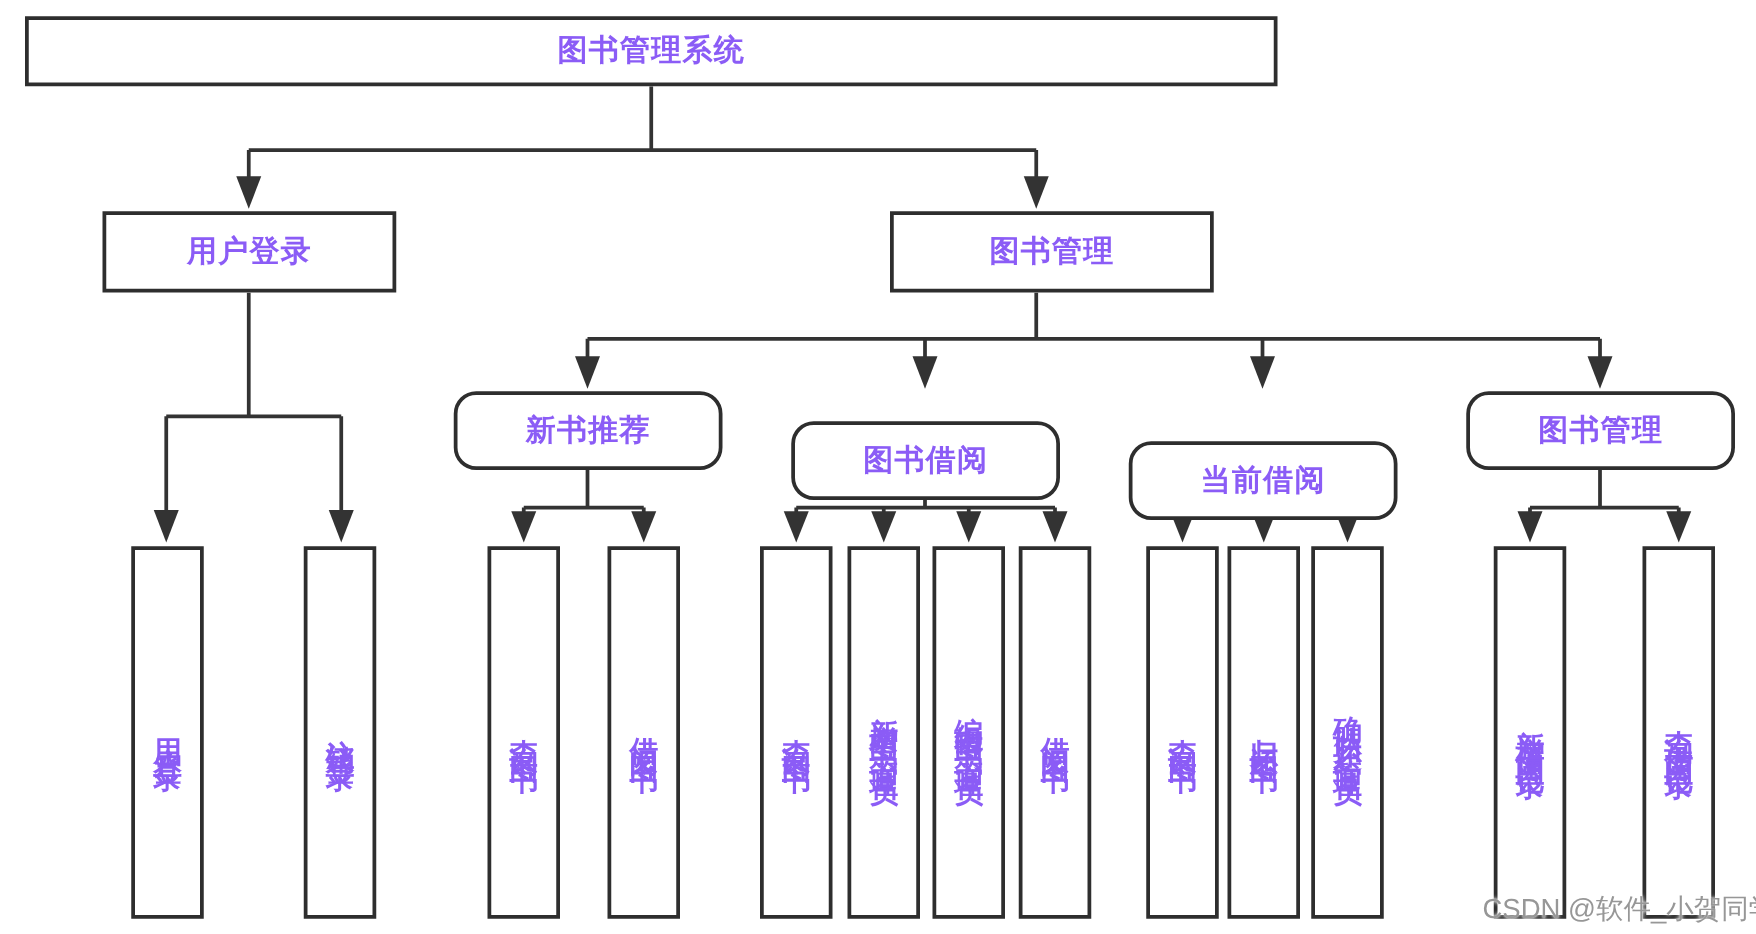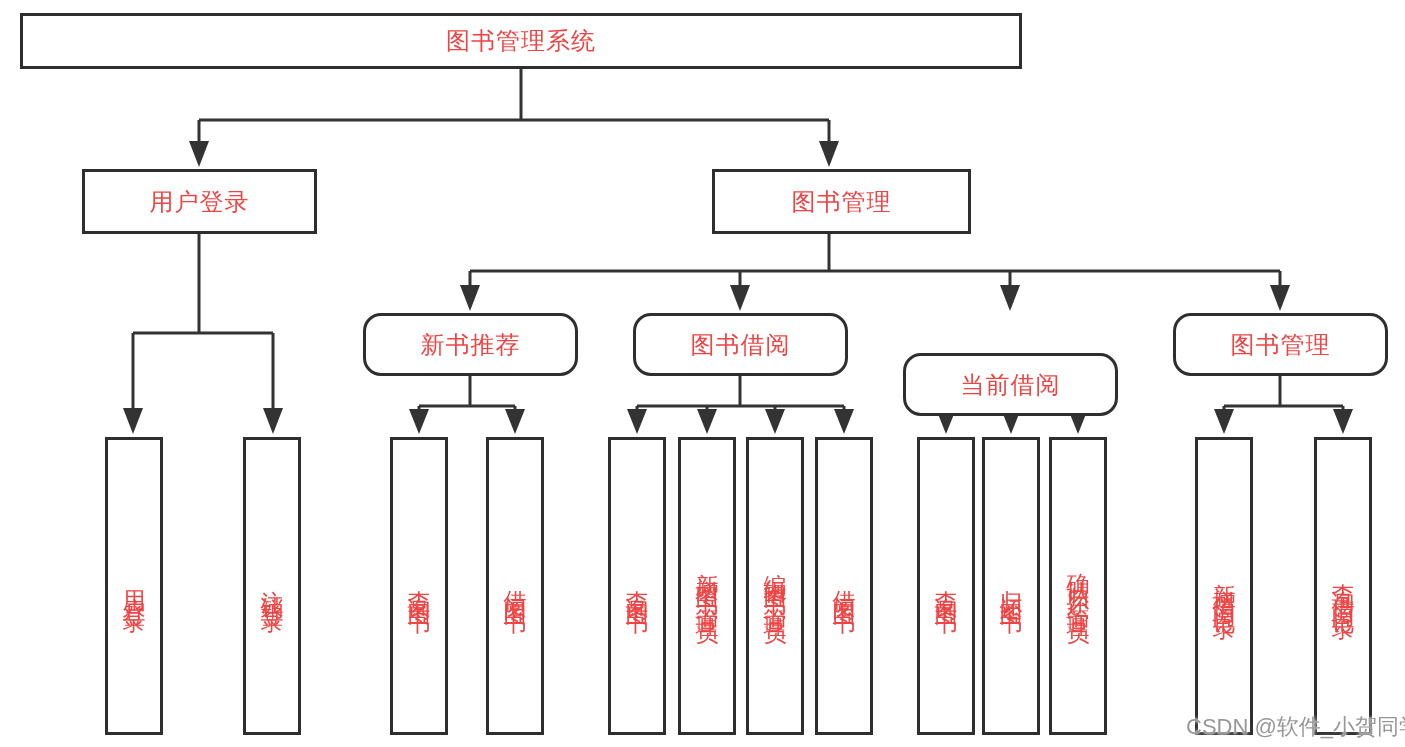--- a/index.html
+++ b/index.html
@@ -24,36 +24,37 @@
     pointer-events: none;
   }
   .node {
     position: absolute;
     box-sizing: border-box;
     border: 3px solid #2e2e2e;
     background: #ffffff;
     display: flex;
     align-items: center;
     justify-content: center;
-    color: #ef4444;
+    color: #8b5cf6;
     font-size: 24px;
     letter-spacing: 1px;
     line-height: 1;
     text-align: center;
     z-index: 2;
+    font-weight: bold;
   }
   
   .n-root       { left: 20px;   top: 13px;  width: 1002px; height: 56px; }
   
   .n-login      { left: 82px;   top: 169px; width: 235px;  height: 65px; }
   .n-mgmt       { left: 712px;  top: 169px; width: 259px;  height: 65px; }
   
   .lvl3         { top: 313px; width: 215px; height: 63px; border-radius: 18px; }
   .n-newrec     { left: 363px; }
-  .n-bkborrow   { left: 633px; }
+  .n-bkborrow   { left: 633px; margin-top: 24px; }
   .n-curborrow  { left: 903px; margin-top: 40px; }
   .n-records    { left: 1173px; }
   
   .leaf {
     top: 437px;
     width: 58px;
     height: 298px;
     writing-mode: vertical-rl;
     letter-spacing: 7px;
     font-size: 23px;

